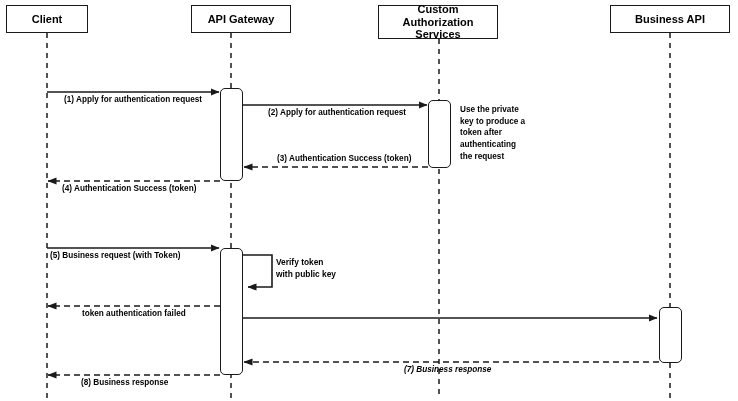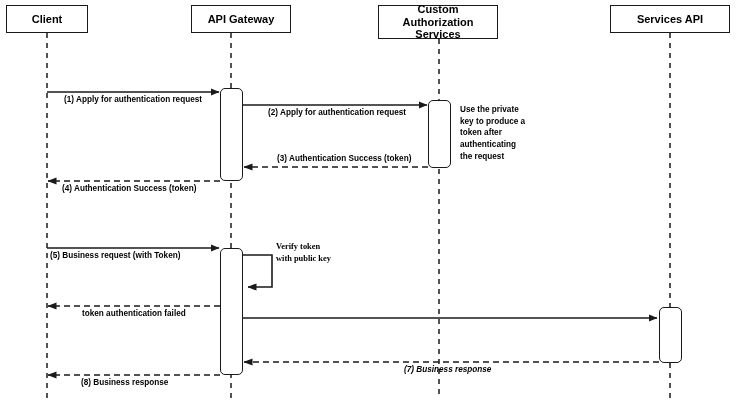--- a/index.html
+++ b/index.html
@@ -150,21 +150,21 @@
 
   <div class="participant-box" style="left:191px; top:5px; width:100px; height:28px;">
     <span>API Gateway</span>
   </div>
 
   <div class="participant-box" style="left:378px; top:5px; width:120px; height:34px; padding:0 2px;">
     <span>Custom Authorization Services</span>
   </div>
 
   <div class="participant-box" style="left:610px; top:5px; width:120px; height:28px;">
-    <span>Services API</span>
+    <span>Business API</span>
   </div>
 
   <div class="activation" style="left:219.5px; top:88px; width:23px; height:93px;"></div>
 
   <div class="activation" style="left:427.5px; top:100px; width:23px; height:68px;"></div>
 
   <div class="activation" style="left:219.5px; top:248px; width:23px; height:127px;"></div>
 
   <div class="activation" style="left:658.5px; top:307px; width:23px; height:56px;"></div>
 
@@ -178,21 +178,21 @@
 
   <div class="msg-label" style="left:50px; top:236px;">(5) Business request (with Token)</div>
 
   <div class="msg-label" style="left:82px; top:294px;">token authentication failed</div>
 
 
   <div class="msg-label" style="left:404px; top:350px;font-style:italic;">(7) Business response</div>
 
   <div class="msg-label" style="left:81px; top:363px;">(8) Business response</div>
 
-  <div class="self-note" style="left:276px; top:241px;font-family:Liberation Serif, serif;">
+  <div class="self-note" style="left:276px; top:257px;">
     <div>Verify token</div>
     <div>with public key</div>
   </div>
 
   <div class="note-text" style="left:460px; top:104px; width:78px;">
     <div>Use the private</div>
     <div>key to produce a</div>
     <div>token after</div>
     <div>authenticating</div>
     <div>the request</div>

